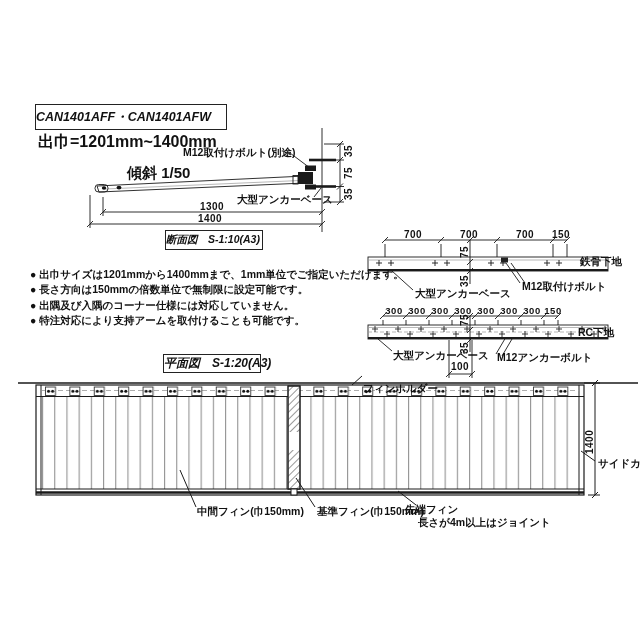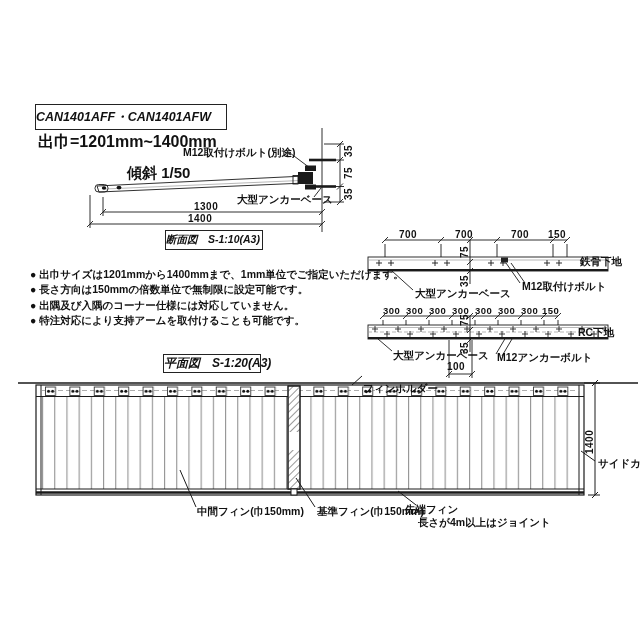--- a/index.html
+++ b/index.html
@@ -2,21 +2,21 @@
 <html><head>
 <meta charset="utf-8">
 <style>
   html,body{margin:0;padding:0;background:#fff;}
   .canvas{position:relative;width:640px;height:640px;background:#fff;overflow:hidden;
           font-family:"Liberation Sans","DejaVu Sans",sans-serif;color:#111;}
   svg.lines{position:absolute;left:0;top:0;}
   .t{position:absolute;white-space:nowrap;font-size:10.5px;line-height:1;color:#111;}
   .b{font-weight:bold;}
   .num{font-size:10px;font-weight:bold;letter-spacing:.5px;}
-  .c{text-align:left;}
+  .c{text-align:center;}
   .rot{transform:rotate(-90deg);transform-origin:left top;}
   .box{position:absolute;border:1.2px solid #222;background:#fff;display:flex;
        align-items:center;justify-content:flex-start;white-space:nowrap;font-style:italic;}
   .notes{position:absolute;left:30px;top:267px;font-size:10.5px;font-weight:bold;line-height:15.4px;white-space:nowrap;}
 </style>
 </head>
 <body>
 
 <div class="canvas">
 

